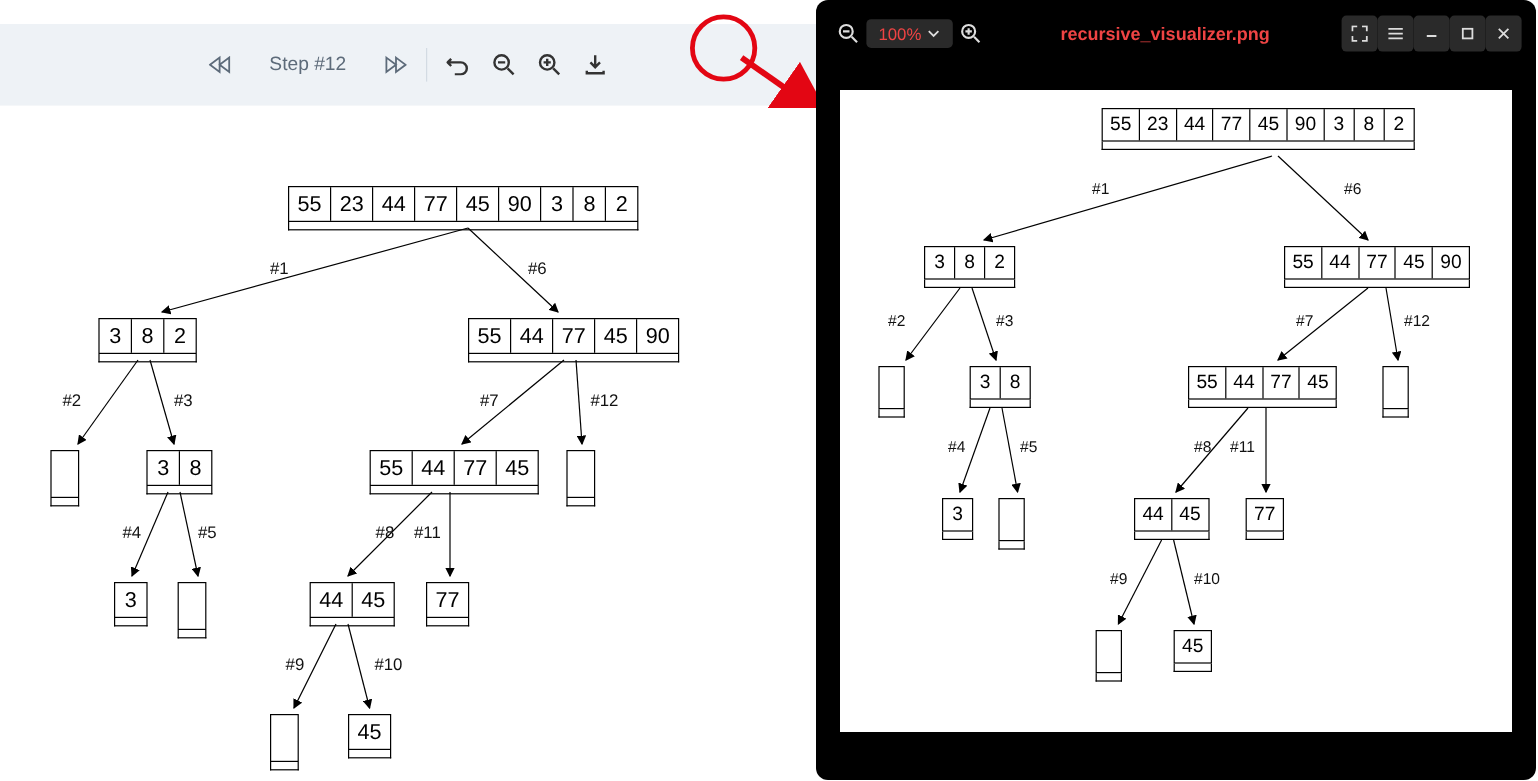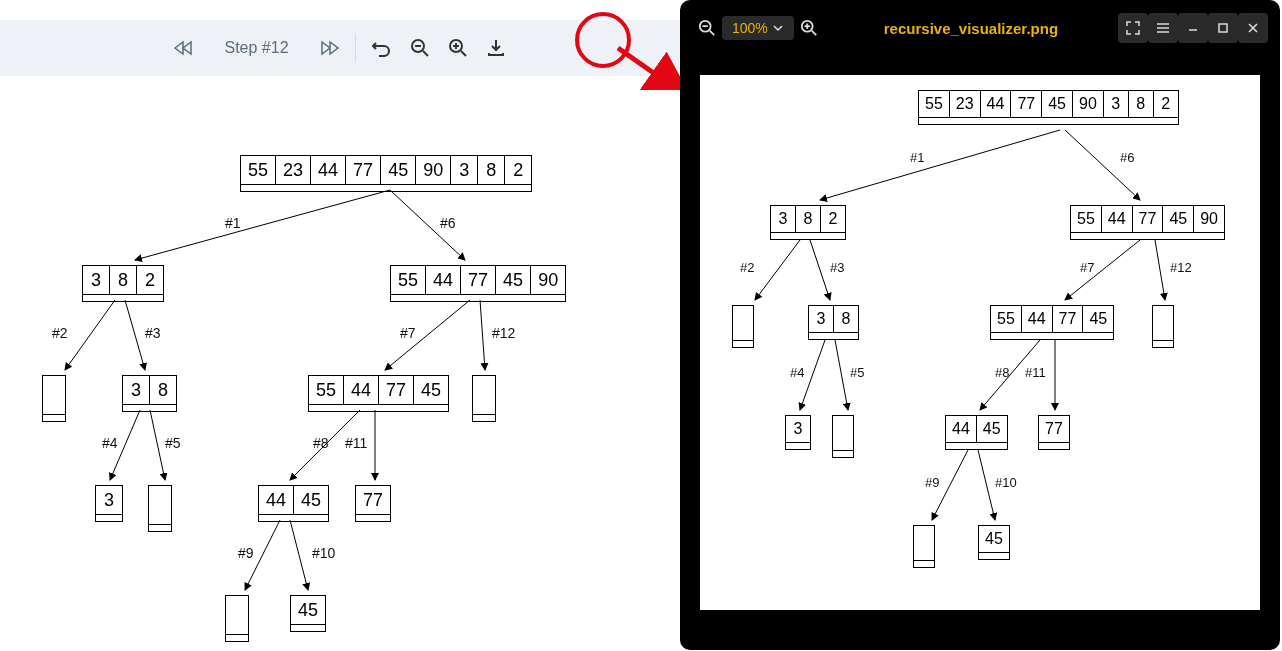--- a/index.html
+++ b/index.html
@@ -1,33 +1,33 @@
 <!DOCTYPE html>
 <html><head>
 <meta charset="utf-8">
 <style>
   html,body{margin:0;padding:0;font-family:Arial,Helvetica,sans-serif;background:#fff;width:1282px;height:651px;overflow:hidden;position:relative}
-  .toolbar{position:absolute;left:0;top:20px;width:680px;height:56px;background:#eef2f6;display:flex;align-items:center;justify-content:center;gap:6px}
+  .toolbar{position:absolute;left:0;top:20px;width:680px;height:68px;background:#eef2f6;display:flex;align-items:center;justify-content:center;gap:6px}
   .tb-btn{position:relative;width:32px;height:32px;display:flex;align-items:center;justify-content:center;color:#444;border-radius:4px}
   .tb-text{font-size:16px;color:#5d6b7a;padding:0 18px}
   .sep{width:1px;height:28px;background:#d3dbe3;margin:0 4px}
   .download-ring{position:absolute;width:48px;height:48px;border:4px solid #e30613;border-radius:50%;left:575px;top:12px;pointer-events:none}
   .arrow-svg{position:absolute;left:610px;top:40px;pointer-events:none}
   .canvas{position:absolute;left:0;top:90px;width:680px;height:560px;background:#fff}
   .node{position:absolute}
   .cells{display:flex;border:1.5px solid #000}
   .cell{border-right:1.5px solid #000;padding:3px 7px;font-size:18px;line-height:22px;min-width:12px;text-align:center}
   .cell:last-child{border-right:none}
   .underbar{height:6px;border:1.5px solid #000;border-top:none}
   .emptybox{border:1.5px solid #000;width:22px;height:38px}
   .lbl{position:absolute;font-size:14px;color:#111}
   svg.edges{position:absolute;left:0;top:0}
   
   .viewer{position:absolute;left:680px;top:0;width:600px;height:650px;background:#000;border-radius:10px;overflow:hidden}
-  .vw-titlebar{height:56px;display:flex;align-items:center;gap:0;padding:0 12px;color:#eab308}
+  .vw-titlebar{height:56px;display:flex;align-items:center;gap:0;padding:0 12px;color:#ef4444}
   .vw-btn{width:30px;height:30px;border-radius:4px;display:flex;align-items:center;justify-content:center;color:#ddd}
   .vw-zoom{display:flex;align-items:center;gap:4px;background:#2a2a2a;border-radius:4px;padding:4px 10px;font-size:14px}
   .vw-title{flex:0 0 auto;margin:0 auto;font-size:15px;font-weight:600}
   .vw-spacer{flex:1}
   .vw-sq{width:30px;height:30px;border-radius:4px;background:#2a2a2a;display:flex;align-items:center;justify-content:center;color:#ddd}
   .vw-img{position:absolute;left:20px;top:75px;width:560px;height:535px;background:#fff}
   .vw-img .cell{font-size:16px;padding:2px 6px}
   .vw-img .emptybox{width:20px;height:34px}
   .vw-img .lbl{font-size:13px}
 </style>

